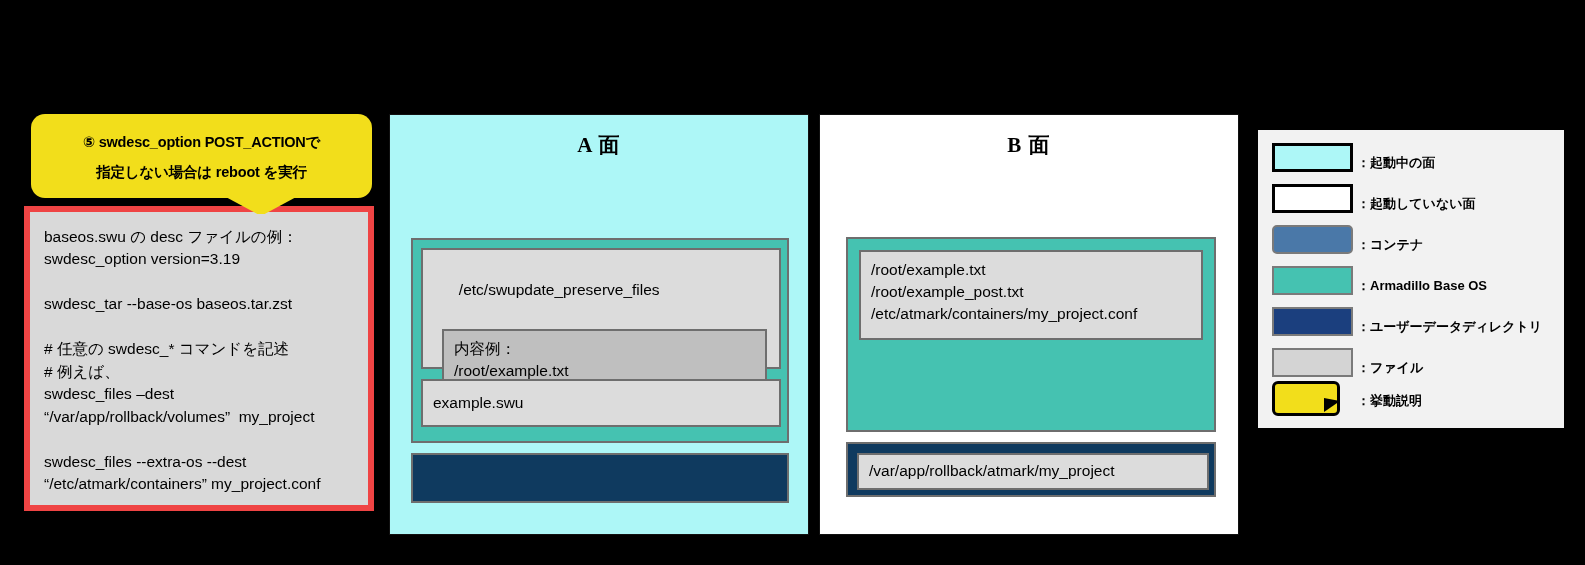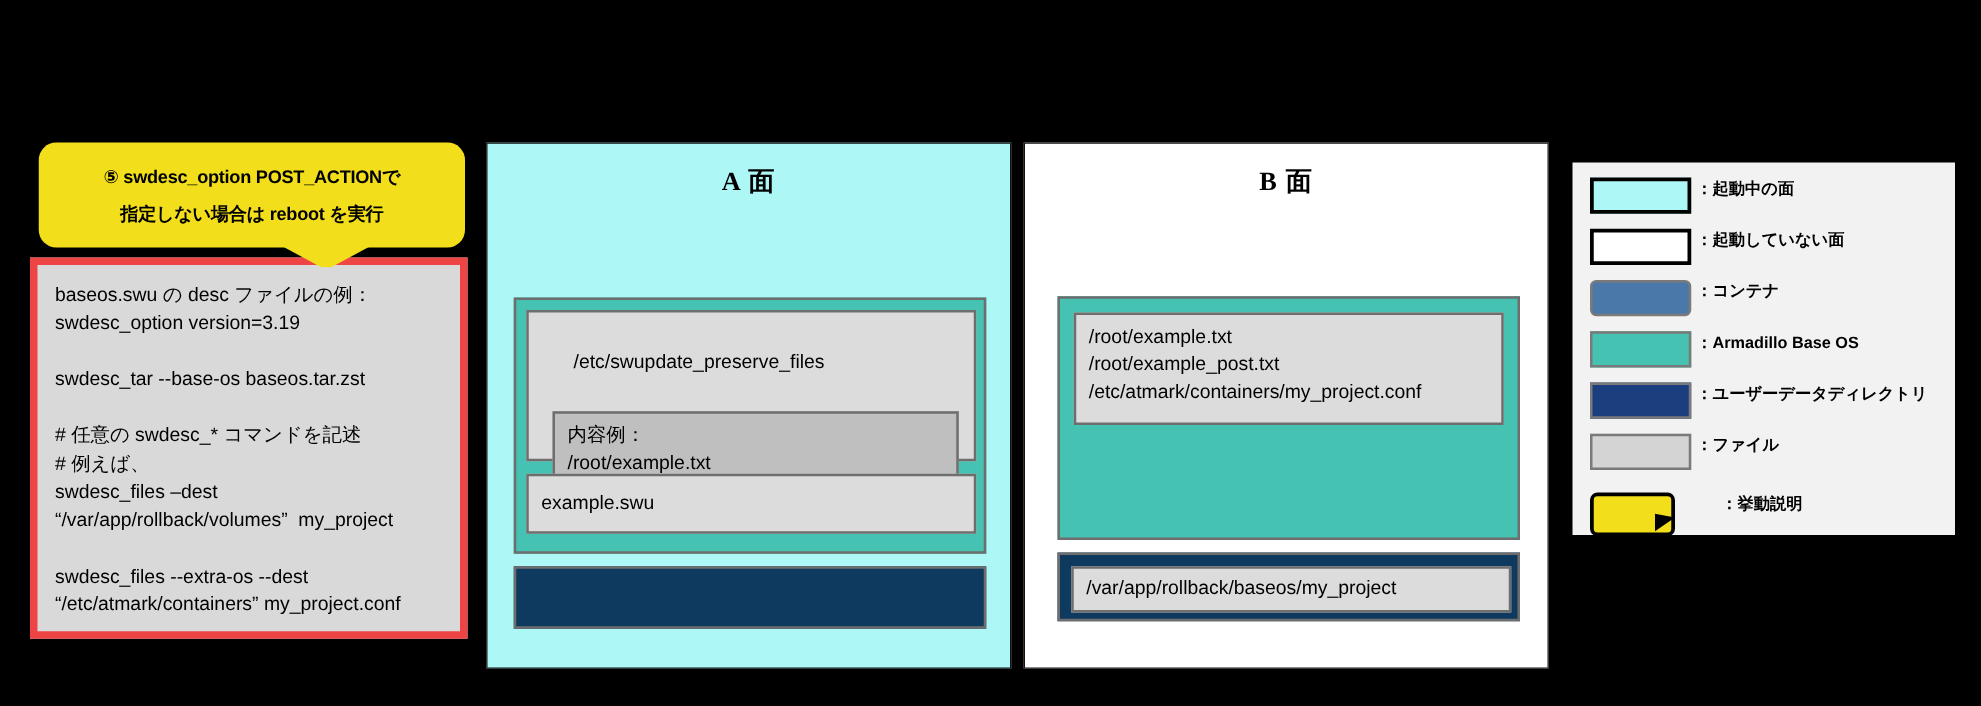--- a/index.html
+++ b/index.html
@@ -148,21 +148,21 @@
     top: 130px;
     width: 306px;
     height: 298px;
     background: #F2F2F2;
     z-index: 3;
   }
   .legend-row {
     position: absolute;
     left: 14px;
     display: flex;
-    align-items: flex-start;
+    align-items: flex-end;
     height: 30px;
   }
   .legend-swatch {
     width: 81px;
     height: 29px;
     box-sizing: border-box;
     flex: 0 0 auto;
   }
   .legend-label {
     margin-left: 4px;
@@ -234,21 +234,21 @@
 <div class="abs surface-panel" id="panel-b">
   <div class="surface-title">B 面</div>
 
   <div class="os-block" id="b-os-block">
     <div class="file-box" id="b-files-file">/root/example.txt
 /root/example_post.txt
 /etc/atmark/containers/my_project.conf</div>
   </div>
 
   <div class="userdata-block" id="b-userdata">
-    <div class="file-box" id="b-userdata-file">/var/app/rollback/baseos/my_project</div>
+    <div class="file-box" id="b-userdata-file">/var/app/rollback/atmark/my_project</div>
   </div>
 </div>
 
 <div class="abs" id="legend-panel">
 
   <div class="legend-row" style="top:12px;">
     <span class="legend-swatch sw-active"></span>
     <span class="legend-label">：起動中の面</span>
   </div>
 
@@ -270,21 +270,21 @@
   <div class="legend-row" style="top:176px;">
     <span class="legend-swatch sw-userdata"></span>
     <span class="legend-label">：ユーザーデータディレクトリ</span>
   </div>
 
   <div class="legend-row" style="top:217px;">
     <span class="legend-swatch sw-file"></span>
     <span class="legend-label">：ファイル</span>
   </div>
 
-  <div class="legend-row" style="top:264px;gap:20px;">
+  <div class="legend-row" style="top:250px;">
     <span class="sw-callout-wrap">
       <span class="sw-callout"></span>
       <span class="sw-callout-tail"></span>
     </span>
     <span class="legend-label">：挙動説明</span>
   </div>
 
 </div>
 
 </body></html>

